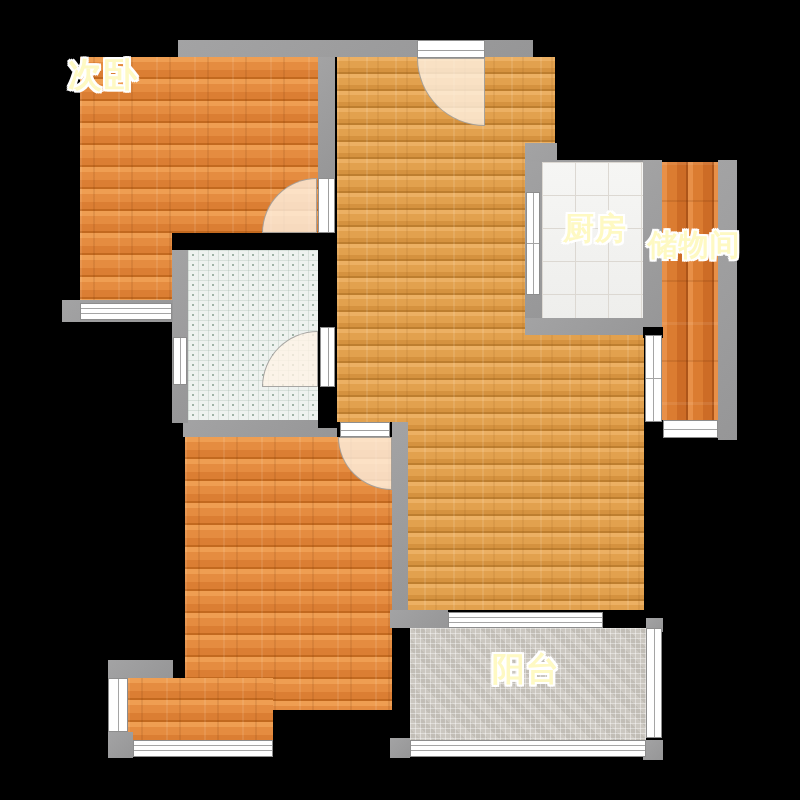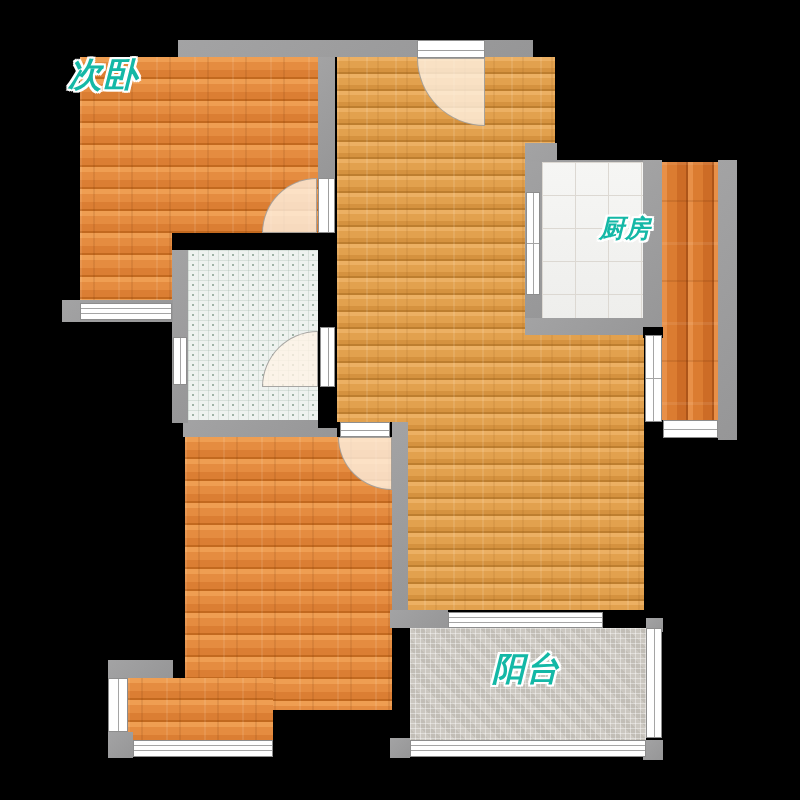--- a/index.html
+++ b/index.html
@@ -69,25 +69,24 @@
           background-size:1px 100%,100% 1px;background-position:50% 0,0 50%;}
   .door{background:#fff;border:1px solid #8f8f8f;background-repeat:no-repeat;}
   .line-h60{background-image:linear-gradient(#9f9f9f,#9f9f9f);background-size:100% 1px;background-position:0 62%;}
   .line-v60{background-image:linear-gradient(#9f9f9f,#9f9f9f);background-size:1px 100%;background-position:62% 0;}
   .swing{background:var(--door-swing,rgba(255,244,229,0.78));border:1px solid rgba(140,140,140,0.75);}
   .r-tl{border-top-left-radius:100% 100%;}
   .r-bl{border-bottom-left-radius:100% 100%;}
 
   .room-label{
     transform:translate(-50%,-50%);
-    font-weight:bold;color:#14b8a6;white-space:nowrap;line-height:1;letter-spacing:1px;
+    font-weight:bold;color:#fef9c3;white-space:nowrap;line-height:1;letter-spacing:1px;
     text-shadow:-2px -2px 0 #fff,0 -2px 0 #fff,2px -2px 0 #fff,-2px 0 0 #fff,
                  2px 0 0 #fff,-2px 2px 0 #fff,0 2px 0 #fff,2px 2px 0 #fff;
     z-index:6;
-    font-style:italic;
   }
 </style>
 </head>
 <body>
 
 <div id="plan">
 
   <div class="wood-h" style="left:80px;top:57px;width:238px;height:176px;"></div>
   <div class="wood-h" style="left:80px;top:233px;width:92px;height:69px;"></div>
   <div class="tile-bath" style="left:188px;top:250px;width:130px;height:170px;"></div>
@@ -140,16 +139,17 @@
   <div class="door line-v60" style="left:318px;top:178px;width:17px;height:55px;z-index:3;"></div>
   <div class="swing r-tl" style="left:262px;top:178px;width:55px;height:55px;z-index:3;"></div>
 
   <div class="door line-v60" style="left:320px;top:327px;width:15px;height:60px;z-index:3;"></div>
   <div class="swing r-tl" style="left:262px;top:331px;width:56px;height:56px;z-index:3;"></div>
 
   <div class="door line-h60" style="left:340px;top:422px;width:50px;height:15px;z-index:3;"></div>
   <div class="swing r-bl" style="left:338px;top:437px;width:54px;height:53px;z-index:3;"></div>
 
   <div class="room-label" style="left:103px;top:74px;font-size:34px;">次卧</div>
-  <div class="room-label" style="left:625px;top:228px;font-size:25px;">厨房</div>
+  <div class="room-label" style="left:595px;top:228px;font-size:31px;">厨房</div>
+  <div class="room-label" style="left:694px;top:245px;font-size:30px;">储物间</div>
   <div class="room-label" style="left:526px;top:668px;font-size:33px;">阳台</div>
 
 </div>
 
 </body></html>

